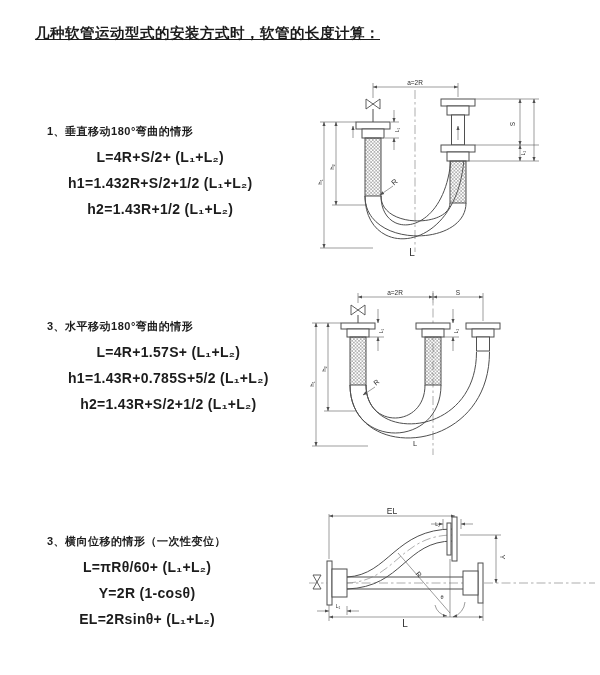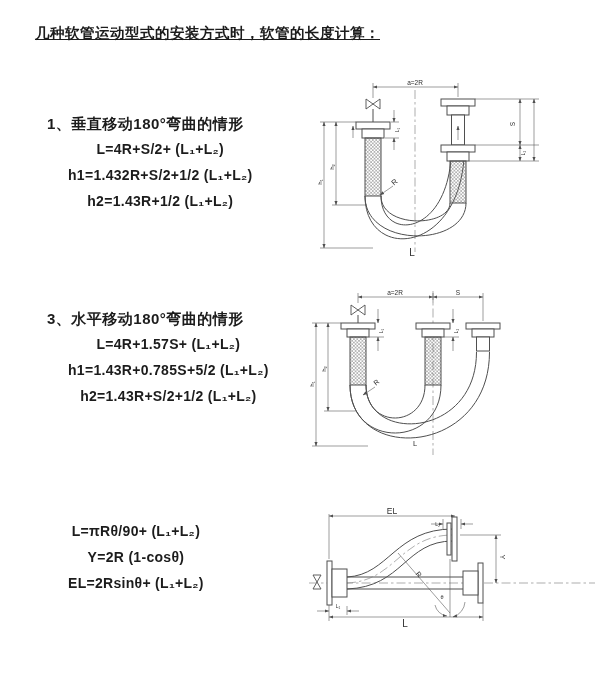--- a/index.html
+++ b/index.html
@@ -7,22 +7,22 @@
     width:600px;height:675px;position:relative;overflow:hidden;
     background:#ffffff;color:#1c1c1c;
     font-family:"Liberation Sans","DejaVu Sans",sans-serif;
   }
   .title{
     position:absolute;left:35px;top:25px;
     font-size:14.5px;font-weight:700;letter-spacing:.5px;line-height:17px;text-decoration:underline;
   }
   .section{position:absolute;left:47px;}
   .section .heading{
-    font-size:15px;font-weight:700;letter-spacing:.5px;
-    margin:2px 0 9px 0;line-height:17px;
+    font-size:11px;font-weight:700;letter-spacing:.5px;
+    margin:10px 0 9px 0;line-height:17px;
   }
   .section .formula{
     font-size:14px;font-weight:600;letter-spacing:.3px;
     margin:0 0 9px 21px;line-height:17px;text-align:center;
   }
   #sec1{top:113px;} #sec2{top:308px;} #sec3{top:523px;}
   .dwg{position:absolute;}
   #dwg1{left:315px;top:72px;} #dwg2{left:308px;top:283px;} #dwg3{left:303px;top:503px;}
   svg .obj{stroke:#4f4f4f;fill:none;stroke-width:1;}
   svg .thin{stroke:#5a5a5a;fill:none;stroke-width:.6;}
@@ -46,21 +46,22 @@
 </div>
 
 <div class="section" id="sec2">
   <p class="heading">3、水平移动180°弯曲的情形</p>
   <p class="formula">L=4R+1.57S+ (L₁+L₂)</p>
   <p class="formula">h1=1.43R+0.785S+5/2 (L₁+L₂)</p>
   <p class="formula">h2=1.43R+S/2+1/2 (L₁+L₂)</p>
 </div>
 
 <div class="section" id="sec3">
-  <p class="formula">L=πRθ/90+ (L₁+L₂)</p>
+  <p class="heading">3、横向位移的情形（一次性变位）</p>
+  <p class="formula">L=πRθ/60+ (L₁+L₂)</p>
   <p class="formula">Y=2R (1-cosθ)</p>
   <p class="formula">EL=2Rsinθ+ (L₁+L₂)</p>
 </div>
 
 <svg id="dwg1" class="dwg" width="285" height="190" viewBox="0 0 285 190">
   <defs>
     <marker id="a1" viewBox="0 0 10 10" refX="9.3" refY="5" markerWidth="7.5" markerHeight="7.5" orient="auto-start-reverse">
       <path d="M0,1.4 L10,5 L0,8.6 Z" fill="#4f4f4f"></path>
     </marker>
     <pattern id="p1" width="3.4" height="3.4" patternUnits="userSpaceOnUse">

